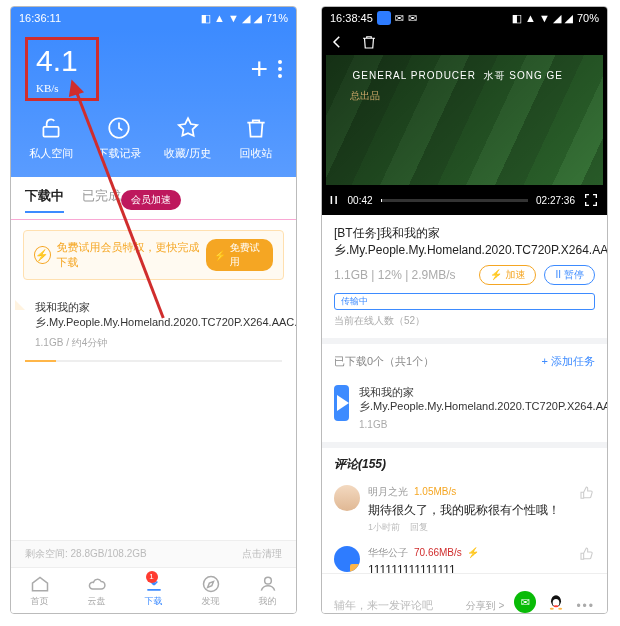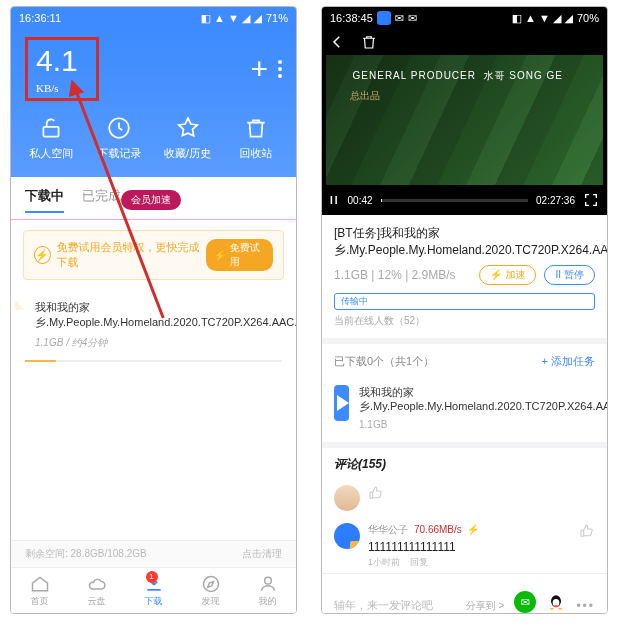--- a/index.html
+++ b/index.html
@@ -87,21 +87,21 @@
   .promo-btn { background:#f5a623; color:#fff; border-radius:10px; padding:2px 8px; font-size:10px; display:flex; align-items:center; gap:3px;}
   .dl-row {
     display:flex; gap:10px; padding:10px 14px;
     align-items:flex-start;
   }
   .file-ico { width:32px; height:36px; background:#ffb648; border-radius:3px; position:relative; }
   .file-ico::after{ content:''; position:absolute; top:0; right:0; width:10px; height:10px;
     background:#fff3e0; clip-path: polygon(0 0,100% 100%,0 100%);}
   .dl-text { flex:1; font-size:11px; }
   .dl-title { color:#333; line-height:1.35; }
-  .dl-sub { display:flex; justify-content:space-between; color:#aaa; margin-top:6px; font-size:10px;font-style:italic;}
+  .dl-sub { display:flex; justify-content:space-between; color:#aaa; margin-top:6px; font-size:10px;}
   .progress { height:2px; background:#eee; margin:0 14px; }
   .progress > div { height:100%; background:#ffb648; width:12%; }
   .storage-line { position:absolute; bottom:46px; left:0; right:0;
     display:flex; justify-content:space-between; padding:6px 14px; font-size:10px; color:#bbb;
     border-top:1px solid #eee; background:#fafafa; }
   .bottom-nav {
     position:absolute; bottom:0; left:0; right:0; height:46px;
     display:flex; justify-content:space-around; align-items:center;
     border-top:1px solid #eee; background:#fff;
   }
@@ -390,20 +390,31 @@
       </div>
     </div>
   </div>
 
   <div class="divider"></div>
 
   <div class="comments-head">评论(155)</div>
 
   <div class="comment">
     <div class="avatar u1"></div>
+    <div class="cmt-body">
+      <div class="cmt-user">
+        <span>明月之光</span>
+        <span class="sp1">1.05MB/s</span>
+      </div>
+      <div class="cmt-text">期待很久了，我的昵称很有个性哦！</div>
+      <div class="cmt-meta">
+        <span>1小时前</span>
+        <span>回复</span>
+      </div>
+    </div>
     <svg width="16" height="16" viewBox="0 0 24 24" fill="none" stroke="#ccc" stroke-width="1.6" class="like">
         <path d="M7 11v9H3v-9h4zm0 0l4-8c1 0 2 1 2 2v4h5c1 0 2 1 1.7 2l-2 7c-.2.7-.9 1-1.7 1H7"></path>
       </svg>
   </div>
 
   <div class="comment">
     <div class="avatar u2"></div>
     <div class="cmt-body">
       <div class="cmt-user">
         <span>华华公子</span>

